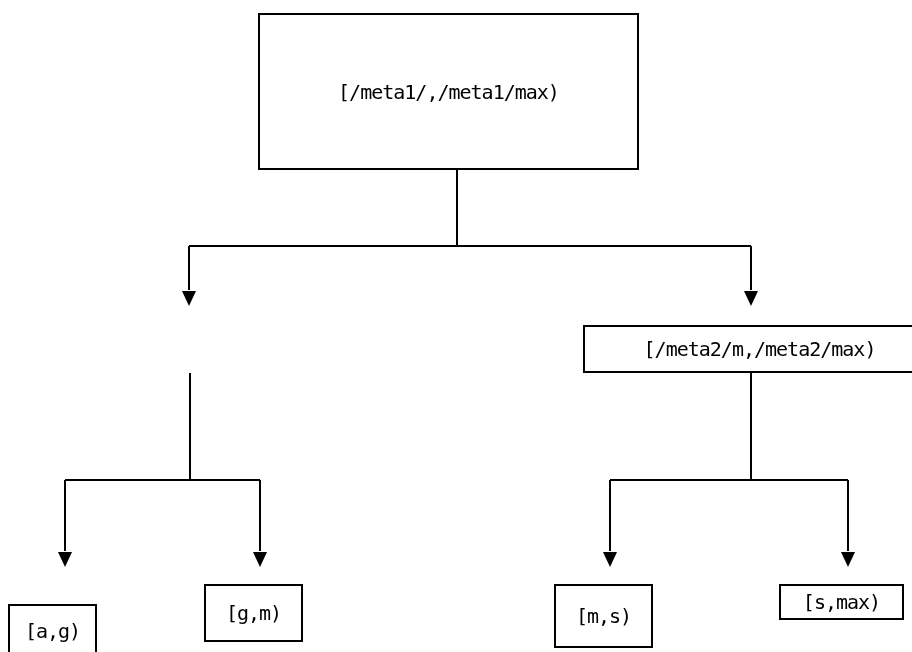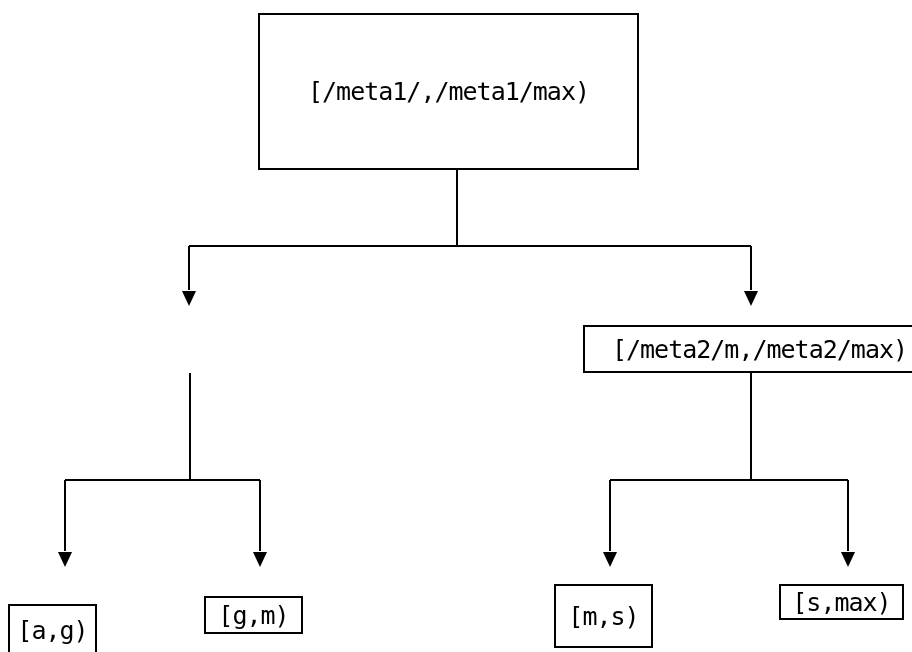--- a/index.html
+++ b/index.html
@@ -37,29 +37,29 @@
   }
   .node {
     position: absolute;
     box-sizing: border-box;
     border: 2px solid var(--line);
     background: var(--background);
     color: var(--text);
     display: flex;
     align-items: center;
     justify-content: center;
-    font-size: 25px;
+    font-size: 20px;
     letter-spacing: -1px;
     white-space: nowrap;
   }
   .node-root   { left: 258px; top: 13px;  width: 381px; height: 157px; }
   .node-l2-left  { left: 22px;  top: 325px; width: 323px; height: 48px; }
   .node-l2-right { left: 583px; top: 325px; width: 353px; height: 48px; }
   .node-leaf-ag   { left: 8px;   top: 584px; width: 89px;  height: 53px; margin-top: 20px; }
-  .node-leaf-gm   { left: 204px; top: 596px; width: 99px;  height: 38px; }
+  .node-leaf-gm   { left: 204px; top: 584px; width: 99px;  height: 58px; }
   .node-leaf-ms   { left: 554px; top: 584px; width: 99px;  height: 64px; }
   .node-leaf-smax { left: 779px; top: 584px; width: 125px; height: 36px; }
 </style>
 </head>
 <body>
 
 <div class="stage">
 
   <svg class="connectors" viewBox="0 0 912 652">
 

